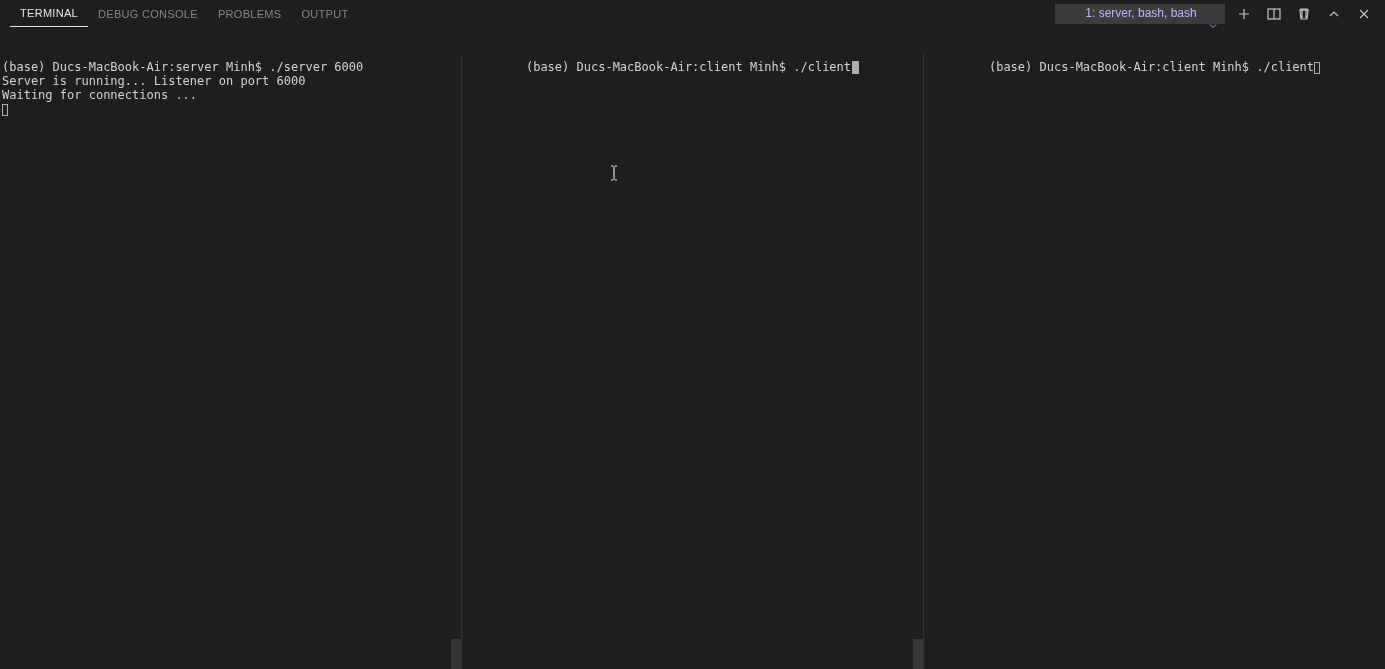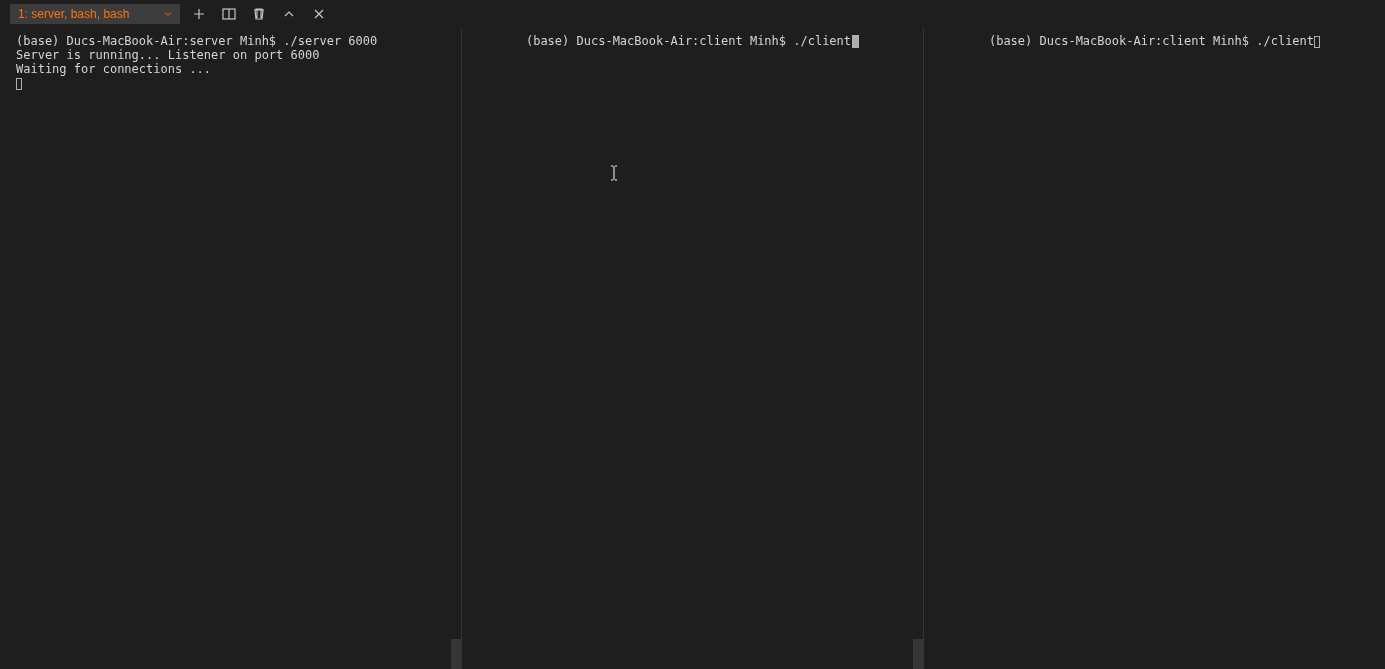--- a/index.html
+++ b/index.html
@@ -47,30 +47,31 @@
       color: #e7e7e7;
       border-bottom: 1px solid #e7e7e7;
     }
     .controls {
       display: flex;
       align-items: center;
       gap: 8px;
     }
     .terminal-select {
       background: #3c3c3c;
-      color: #f97316;
+      color: #c4b5fd;
       border: none;
       font-size: 12px;
       padding: 2px 6px 2px 8px;
       height: 20px;
       width: 170px;
       position: relative;
       display: flex;
       align-items: center;
       cursor: pointer;
+      flex-direction: column;
     }
     .chevron-select {
       margin-left: auto;
       display: flex;
       align-items: center;
     }
     .icon-btn {
       width: 22px;
       height: 22px;
       display: flex;
@@ -84,22 +85,23 @@
       height: 16px;
     }
     .terminal-container {
       flex: 1;
       display: flex;
       overflow: hidden;
     }
     .terminal-pane {
       flex: 1;
       position: relative;
-      padding: 6px 16px;
+      padding: 6px 2px;
       overflow: hidden;
+      margin-top: 26px;
     }
     .terminal-pane + .terminal-pane {
       border-left: 1px solid #333333;
       text-align: center;
     }
     .terminal-content {
       font-family: "Menlo", "Monaco", "Consolas", monospace;
       font-size: 12px;
       line-height: 14px;
       color: #d4d4d4;
@@ -136,20 +138,26 @@
       top: 165px;
       width: 8px;
       height: 16px;
       pointer-events: none;
     }
   </style>
 </head>
 <body>
 
 <div class="panel-header">
+  <div class="tabs">
+    <div class="tab active">TERMINAL</div>
+    <div class="tab">DEBUG CONSOLE</div>
+    <div class="tab">PROBLEMS</div>
+    <div class="tab">OUTPUT</div>
+  </div>
   <div class="controls">
     <div class="terminal-select">
       <span>1: server, bash, bash</span>
       <span class="chevron-select">
         <svg viewBox="0 0 16 16" width="12" height="12" fill="none" stroke="currentColor" stroke-width="1.2">
           <path d="M4 6l4 4 4-4"></path>
         </svg>
       </span>
     </div>
     <div class="icon-btn">

